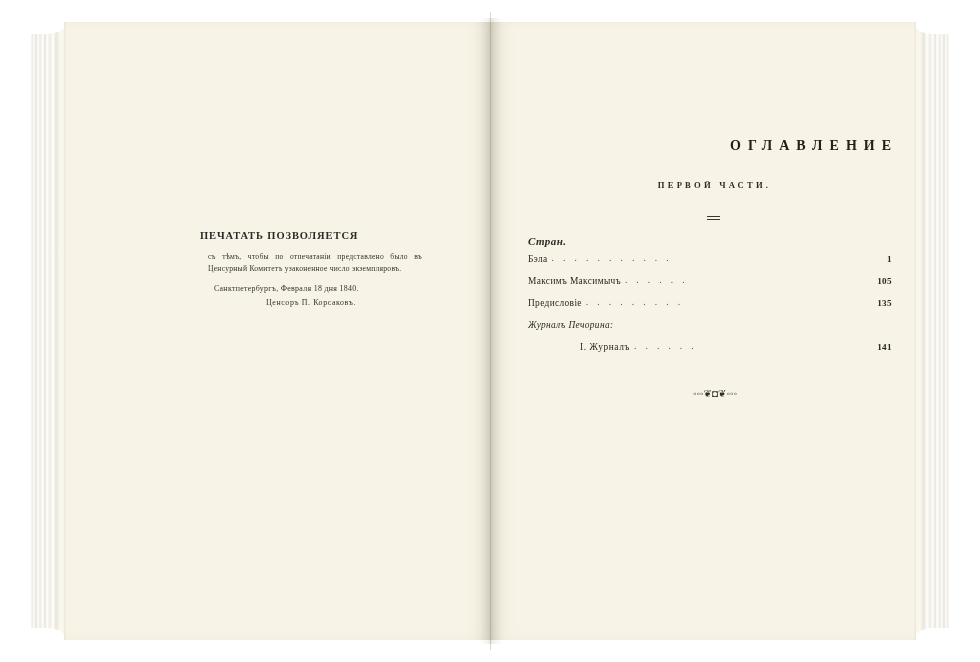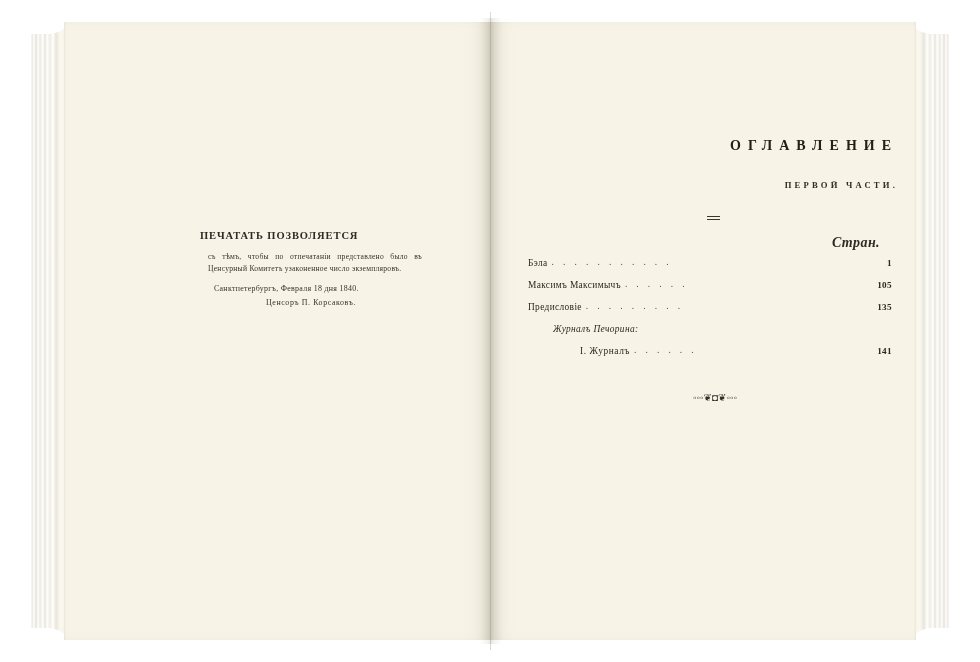--- a/index.html
+++ b/index.html
@@ -167,43 +167,43 @@
   .toc .toc-title {
     text-align: right;
     font-size: 14px;
     letter-spacing: 7px;
     font-weight: bold;
     color: #232018;
     margin-bottom: 26px;
     padding-left: 6px;
   }
   .toc .toc-subtitle {
-    text-align: right;
+    text-align: center;
     font-size: 8.6px;
     letter-spacing: 3.2px;
     font-weight: bold;
     color: #2e2b24;
     margin-bottom: 22px;
     padding-left: 3px;
   }
   .toc .rule-divider {
     text-align: center;
     margin-bottom: 18px;
     line-height: 0;
   }
   .toc .rule-divider span {
     display: inline-block;
     width: 13px;
     height: 1px;
     background: #3a362d;
     box-shadow: 0 3px 0 0 #3a362d;
   }
   .toc .col-head {
-    text-align: right;
-    font-size: 14px;
+    text-align: left;
+    font-size: 11px;
     font-style: italic;
     font-weight: bold;
     letter-spacing: 0.4px;
     padding-right: 18px;
     margin-bottom: 7px;
     color: #2e2b24;
   }
   .toc-list { margin: 0; padding: 0; list-style: none; }
   .toc-row {
     display: flex;
@@ -229,21 +229,20 @@
   .toc-row .t-page {
     flex: 0 0 34px;
     text-align: right;
     padding-right: 6px;
     font-weight: bold;
     font-size: 9.2px;
   }
   .toc-row.plain-section {
     font-style: italic;
     margin-bottom: 12px;
-    margin-left: 25px;
   }
   .toc-row.sub { padding-left: 52px; }
   .toc-row.sub .t-label { letter-spacing: 0.6px; }
 
   .toc .ornament {
     text-align: center;
     margin-top: 36px;
     font-size: 10px;
     letter-spacing: 0px;
     color: #33302a;

